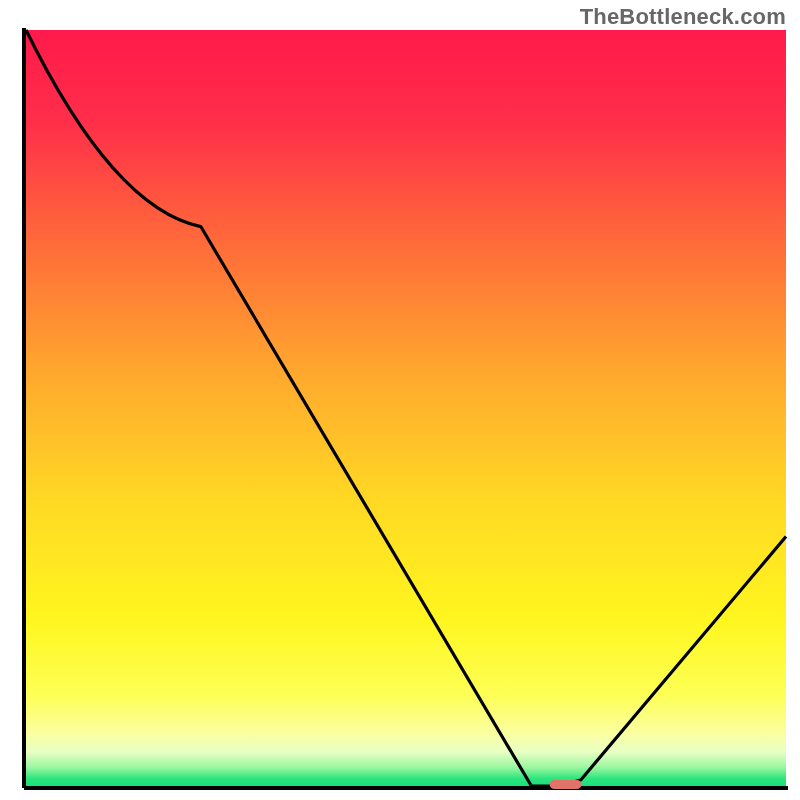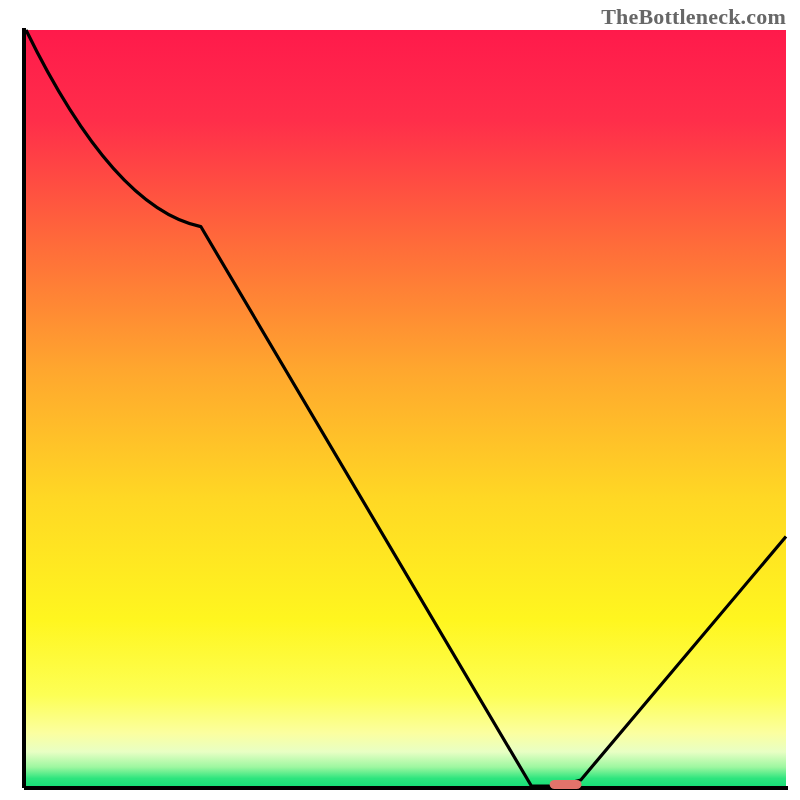--- a/index.html
+++ b/index.html
@@ -7,21 +7,20 @@
     padding: 0;
     width: 800px;
     height: 800px;
     background: #ffffff;
     font-family: Arial, Helvetica, sans-serif;
   }
   .container {
     position: relative;
     width: 800px;
     height: 800px;
-    font-family: Liberation Serif, serif;
   }
   .watermark {
     position: absolute;
     top: 4px;
     right: 14px;
     font-size: 22px;
     font-weight: 600;
     color: #676767;
     letter-spacing: 0.2px;
   }

